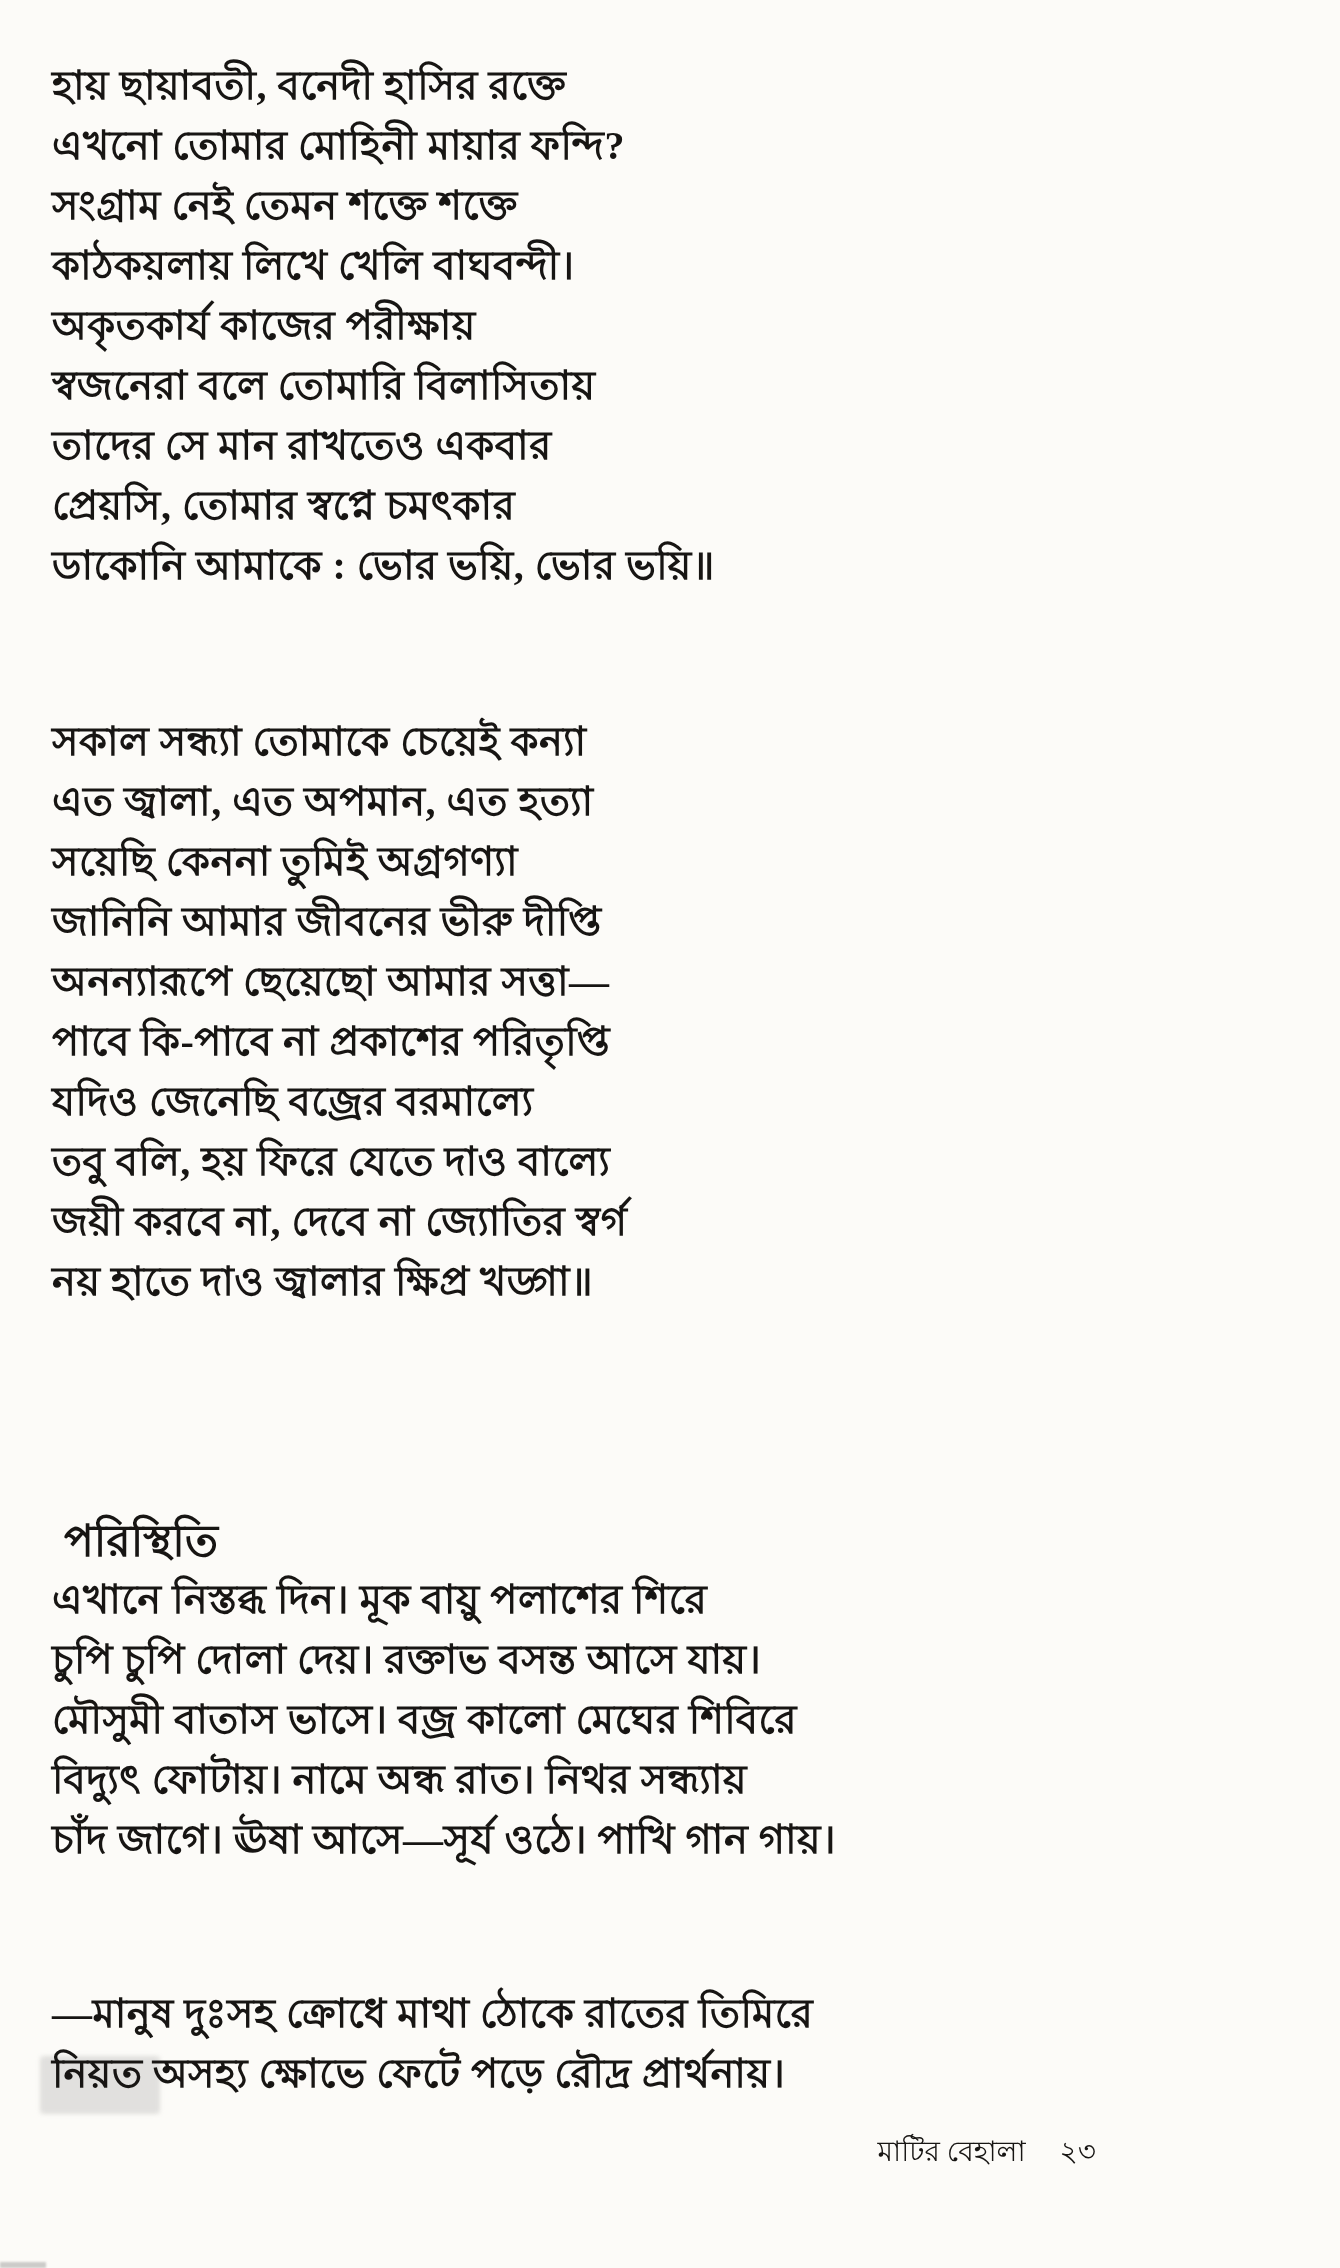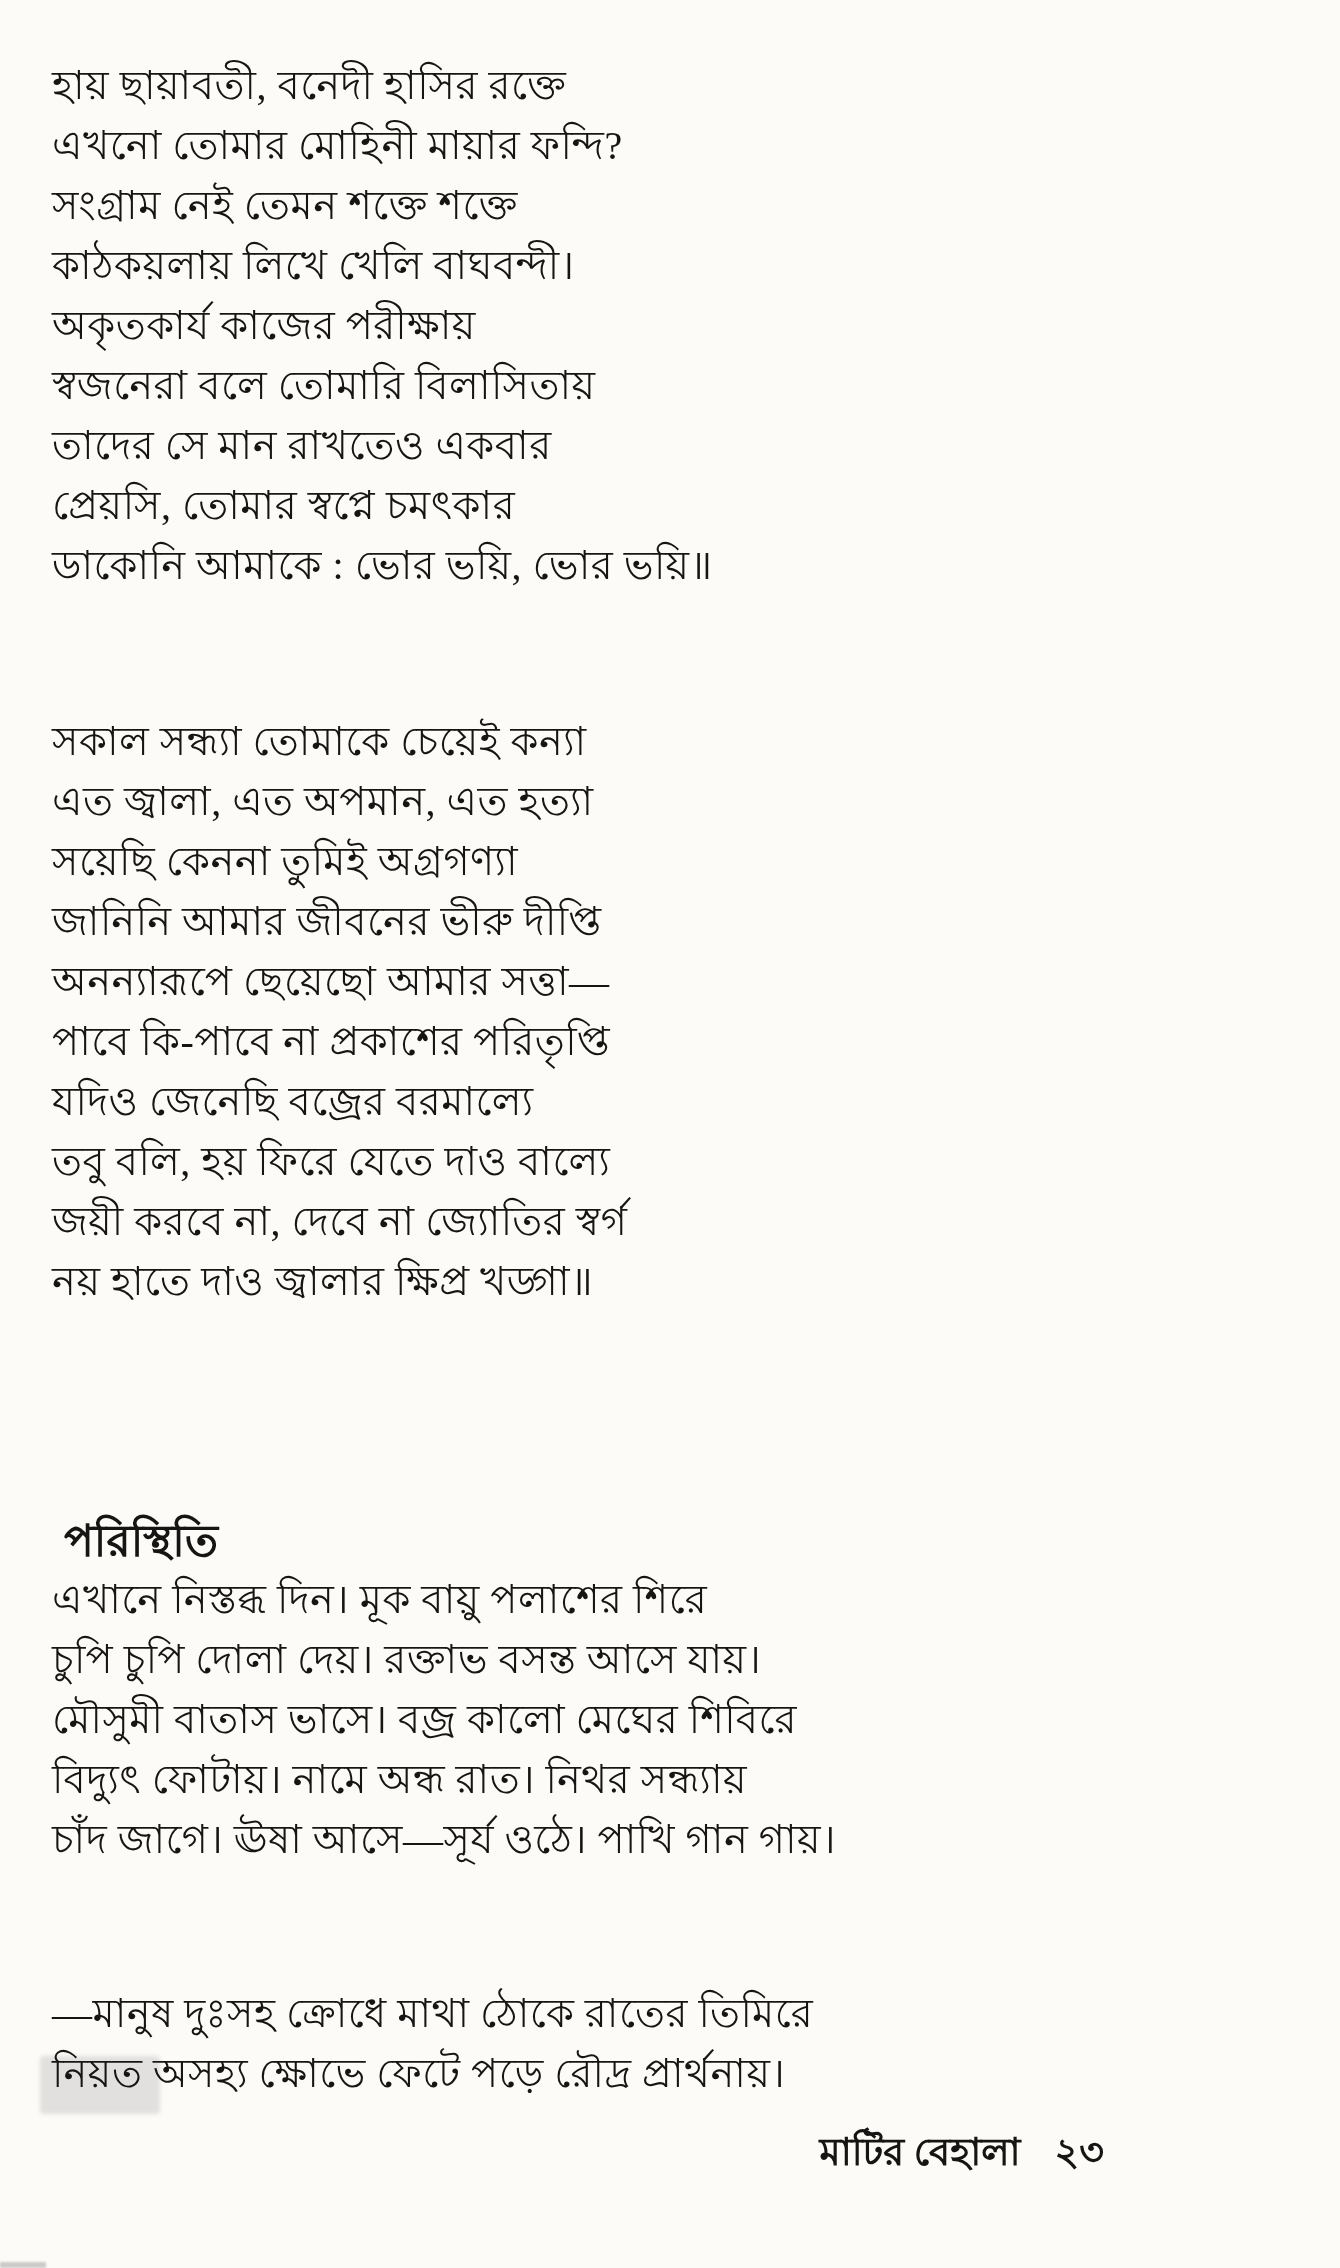--- a/index.html
+++ b/index.html
@@ -17,40 +17,40 @@
     font-family: "Liberation Serif", "DejaVu Serif", serif;
     overflow: hidden;
   }
   .stanza {
     position: absolute;
     left: 52px;
     width: 960px;
   }
   .line {
     font-size: 40px;
-    font-weight: 400;
+    font-weight: 700;
     line-height: 60px;
     white-space: nowrap;
     letter-spacing: 0.5px;
   }
   .poem-title {
     position: absolute;
     left: 52px;
     margin: 12px;
     font-size: 44px;
     font-weight: 700;
     line-height: 64px;
     white-space: nowrap;
   }
   .footer {
     position: absolute;
     top: 2128px;
-    right: 236px;
-    font-size: 38px;
-    font-weight: 700;
+    right: 244px;
+    font-size: 28px;
+    font-weight: 400;
     line-height: 48px;
     white-space: nowrap;
   }
   .footer .page-num {
     margin-left: 34px;
   }
   .scan-smudge {
     position: absolute;
     left: 40px;
     top: 2056px;

